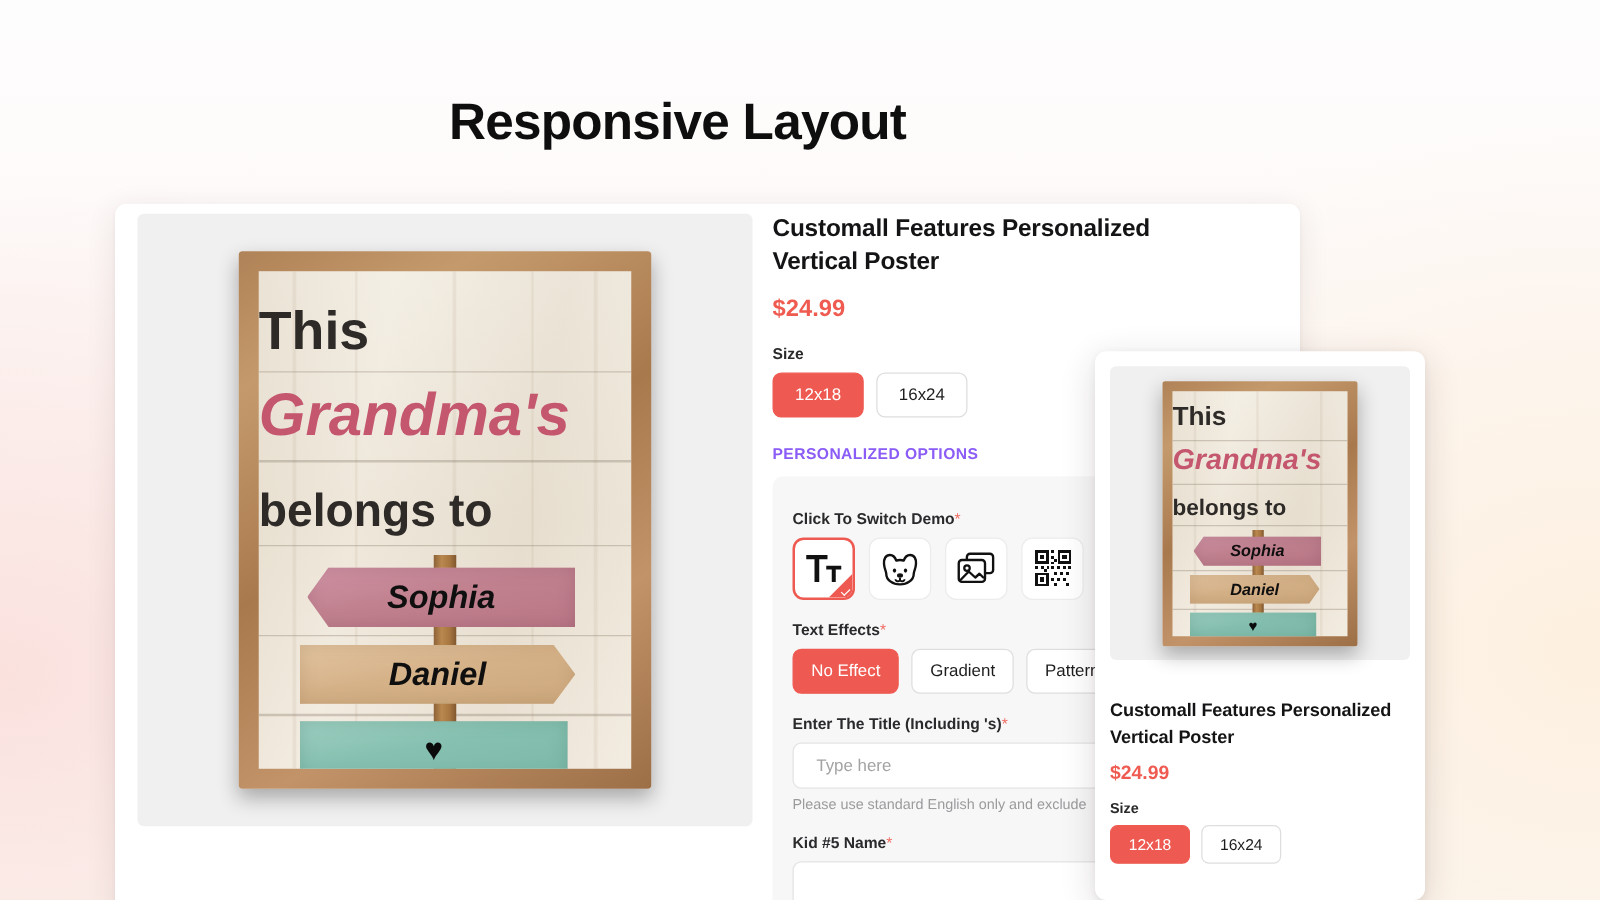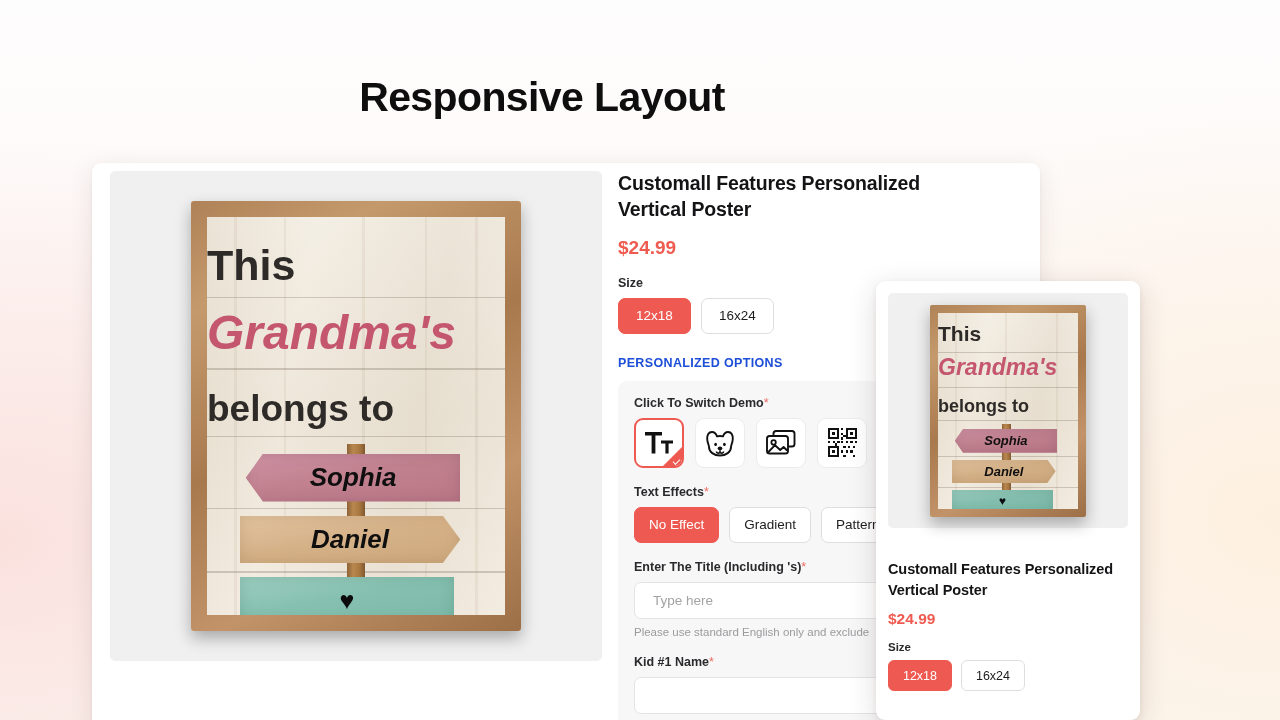--- a/index.html
+++ b/index.html
@@ -174,31 +174,31 @@
     background: #ee5a51;
     border-color: #ee5a51;
     color: #ffffff;
   }
 
   .section-head {
     margin-top: 22px;
     font-size: 12.5px;
     font-weight: bold;
     letter-spacing: 0.35px;
-    color: #1d4ed8;
+    color: #8b5cf6;
   }
 
   .options-box {
     margin-top: 11px;
     background: #f7f7f8;
     border-radius: 9px;
     padding: 15px 16px 18px 16px;
     width: 404px;
   }
-  .options-box .field-label:first-child { margin-top: 0; }
+  .options-box .field-label:first-child { margin-top: 12px; }
 
   .req { color: #ef6a5f; font-weight: normal; }
 
   
   .icon-row { display: flex; gap: 11px; }
   .icon-tile {
     position: relative;
     width: 50px;
     height: 50px;
     border-radius: 9px;
@@ -455,21 +455,21 @@
         <div class="opt-btn">Curvature</div>
       </div>
 
       <div class="field-label">
         <span>Enter The Title (Including 's)</span><span class="req">*</span>
       </div>
       <input class="txt-input" type="text" placeholder="Type here" style="">
       <div class="hint">Please use standard English only and exclude</div>
 
       <div class="field-label">
-        <span>Kid #1 Name</span><span class="req">*</span>
+        <span>Kid #5 Name</span><span class="req">*</span>
       </div>
       <input class="txt-input" type="text" placeholder="" style="">
     </div>
   </div>
 </div>
 
 <div class="mobile-card">
 
   <div class="m-gallery">
     <div class="poster" style="width:156px;height:212px;border-radius:2px;">

